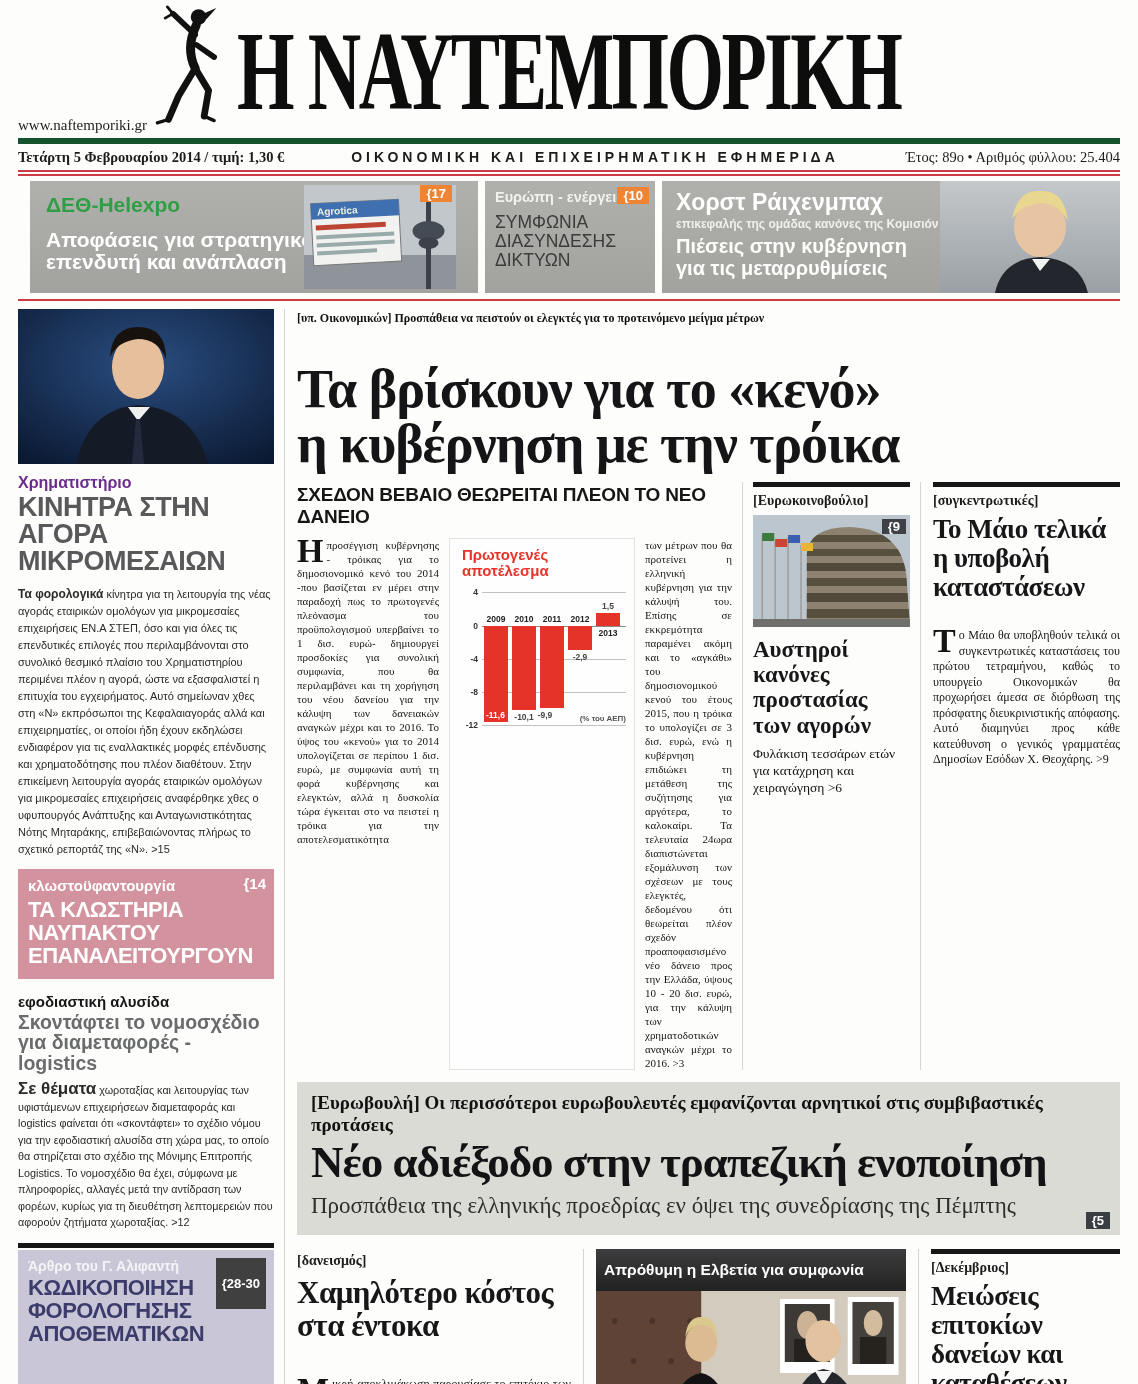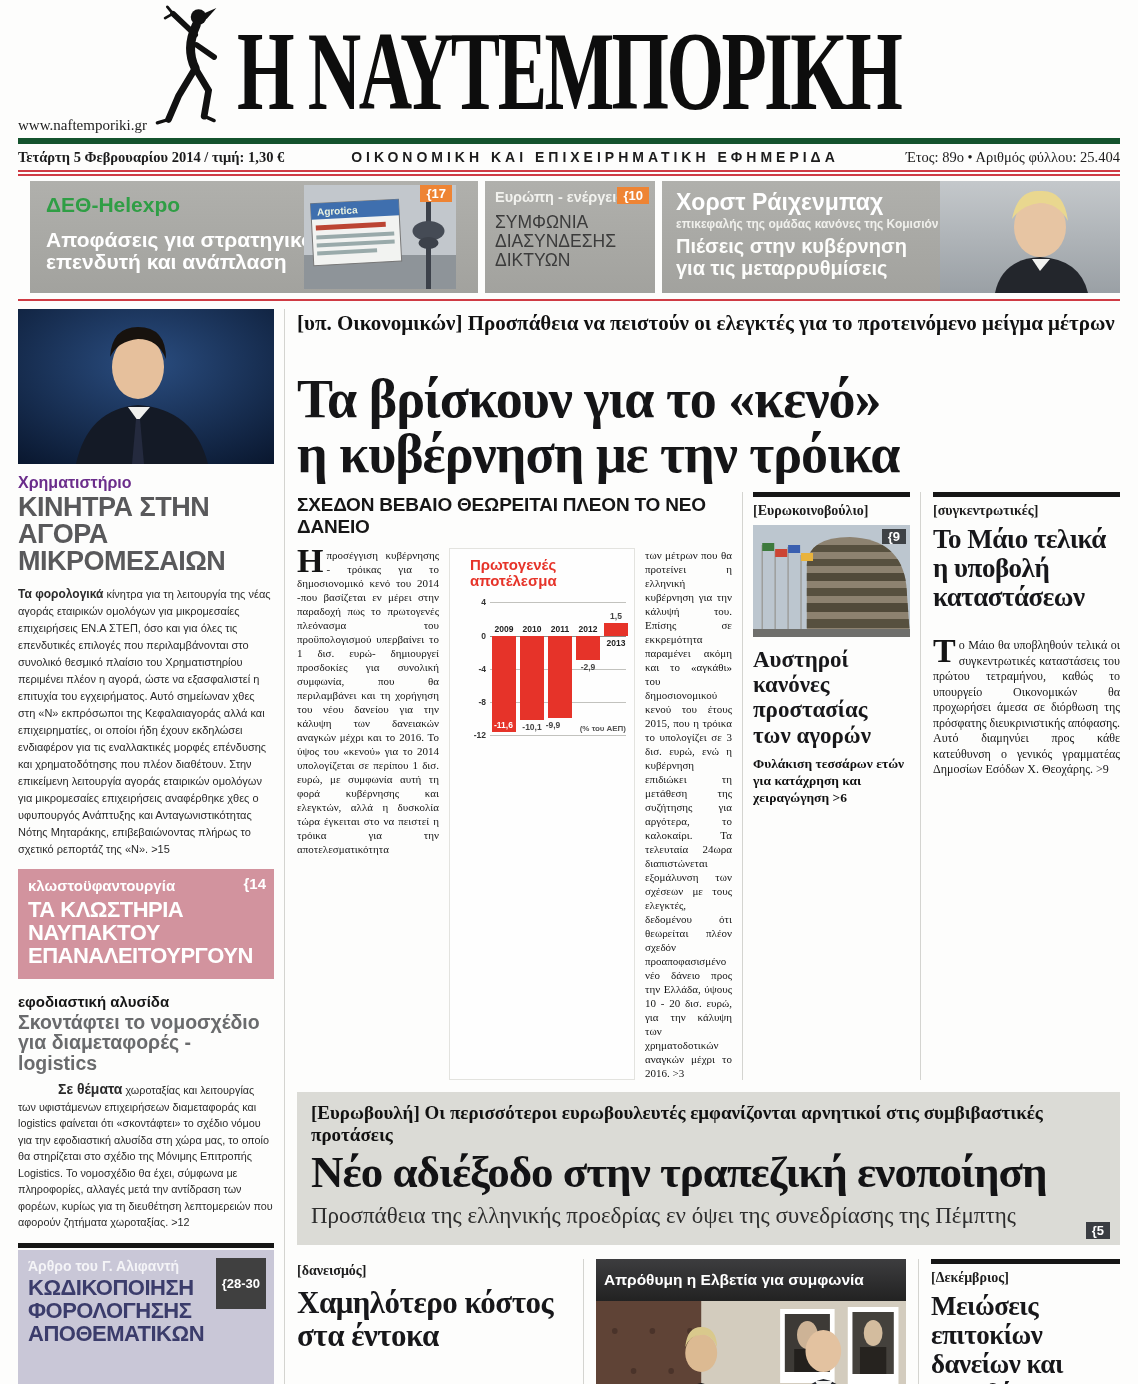--- a/index.html
+++ b/index.html
@@ -53,69 +53,69 @@
   .stock-body b{font-size:12px;}
 
   .pinkbox{position:relative;background:#d2939e;margin-top:10px;padding:8px 10px 12px 10px;}
   .pink-kicker{color:#fff;font-weight:700;font-size:15px;margin-bottom:4px;}
   .pink-ref{position:absolute;right:8px;top:6px;color:#fff;font-weight:800;font-size:15px;}
   .pink-head{color:#fff;font-weight:800;font-size:22px;line-height:1.05;letter-spacing:-0.5px;}
 
   .log-kicker{font-weight:800;font-size:15px;margin:14px 0 2px 0;color:#171717;}
   .log-head{font-weight:800;font-size:19.5px;line-height:1.05;color:#6a6b6d;margin-bottom:8px;}
   .log-body{font-size:10.8px;line-height:16.5px;color:#2a2a2a;}
-  .log-body b{font-size:14px;margin-left:40px;}
+  .log-body b{font-size:17px;}
 
   .blackbar{height:5px;background:#161616;margin-top:12px;}
   .lavbox{position:relative;background:#c9c7d7;margin-top:2px;padding:8px 10px 18px 10px;min-height:118px;}
   .lav-kicker{color:rgba(255,255,255,0.8);font-weight:700;font-size:14px;margin-bottom:2px;}
   .lav-ref{position:absolute;right:8px;top:8px;background:#404040;color:#fff;font-weight:700;font-size:13px;padding:18px 6px;}
   .lav-head{color:#3b3c6b;font-weight:800;font-size:22px;line-height:1.05;letter-spacing:-0.5px;}
 
   
-  .lead-kicker{font-family:"Liberation Serif",serif;font-size:21px;margin:2px 0 4px 0;color:#111;}
+  .lead-kicker{font-family:"Liberation Serif",serif;font-size:12px;margin:2px 0 4px 0;color:#111;}
   .lead-kicker .tag{font-weight:800;}
   .lead-kicker .rest{font-weight:700;}
   .lead-head{font-family:"Liberation Serif",serif;font-weight:800;font-size:54px;line-height:1.02;
              letter-spacing:-1px;color:#151517;margin-bottom:10px;}
 
   .mid-row{display:flex;margin-top:10px;min-height:352px;}
   .center-article{width:446px;padding-right:10px;border-right:1px solid #d4d4d0;box-sizing:border-box;}
   .col3{width:178px;padding:0 10px;border-right:1px solid #d4d4d0;box-sizing:border-box;}
   .col4{flex:1;padding-left:12px;}
 
   .subhead{font-weight:800;font-size:19px;color:#161616;margin:2px 0 10px 0;letter-spacing:-0.2px;}
   .art-cols{display:flex;gap:10px;}
   .art-col{font-family:"Liberation Serif",serif;font-size:11px;line-height:14px;text-align:justify;color:#141414;}
   .art-left{width:142px;}
   .art-right{flex:1;}
   .dropcap{float:left;font-family:"Liberation Serif",serif;font-weight:700;font-size:34px;line-height:26px;
            padding-right:3px;}
 
   
-  .chart-box{width:186px;flex:0 0 186px;border:1px solid #e3e3df;background:#fefefe;padding:8px 8px 6px 20px;box-sizing:border-box;}
+  .chart-box{width:186px;flex:0 0 186px;border:1px solid #e3e3df;background:#fefefe;padding:8px 8px 6px 12px;box-sizing:border-box;}
   .chart-title{color:#e63329;font-weight:800;font-size:15px;line-height:1.05;margin-bottom:10px;width:110px;}
   .chart-plot{position:relative;height:133px;margin-left:20px;margin-top:14px;}
   .grid-line{position:absolute;left:0;right:0;height:1px;background:#c2c2be;}
   .grid-line.zero{background:#8a8a86;}
   .ytick{position:absolute;left:-20px;width:16px;text-align:right;font-size:8.5px;font-weight:700;color:#333;}
   .bar{position:absolute;background:#e63329;}
   .yearlbl{position:absolute;width:28px;text-align:center;font-size:8.5px;font-weight:700;color:#222;}
   .vallbl{position:absolute;width:30px;text-align:center;font-size:8.5px;font-weight:700;color:#444;}
   .vallbl.chip{background:#e63329;color:#fff;width:auto;padding:0 2px;}
   .unitnote{position:absolute;right:0;bottom:2px;font-size:8px;font-weight:700;color:#555;}
 
   
   .colbar{height:5px;background:#161616;margin-bottom:6px;}
   .col-kicker{font-family:"Liberation Serif",serif;font-weight:800;font-size:14px;margin-bottom:6px;}
   .ep-photo{position:relative;width:100%;height:112px;display:block;}
   .photo-ref{position:absolute;right:4px;top:4px;background:rgba(40,42,46,0.85);color:#fff;font-weight:700;
              font-size:13px;padding:0 6px;}
   .ep-head{font-family:"Liberation Serif",serif;font-weight:800;font-size:23px;line-height:1.1;margin:10px 0 8px 0;color:#17171a;}
-  .ep-sub{font-family:"Liberation Serif",serif;font-weight:700;font-size:13.5px;line-height:1.25;color:#111;}
+  .ep-sub{font-family:"Liberation Serif",serif;font-weight:400;font-size:13.5px;line-height:1.25;color:#111;}
 
   
   .st-head{font-family:"Liberation Serif",serif;font-weight:800;font-size:27px;line-height:1.08;color:#17171a;margin-bottom:26px;letter-spacing:-0.5px;}
   .st-body{font-family:"Liberation Serif",serif;font-size:12px;line-height:15.5px;text-align:justify;color:#141414;}
 
   
   .banner{position:relative;background:#dbdbd6;margin-top:12px;padding:10px 14px 16px 14px;}
   .banner-kicker{font-family:"Liberation Serif",serif;font-size:19px;color:#111;margin-bottom:4px;}
   .banner-kicker .tag{font-weight:800;}
   .banner-kicker .rest{font-weight:700;}

